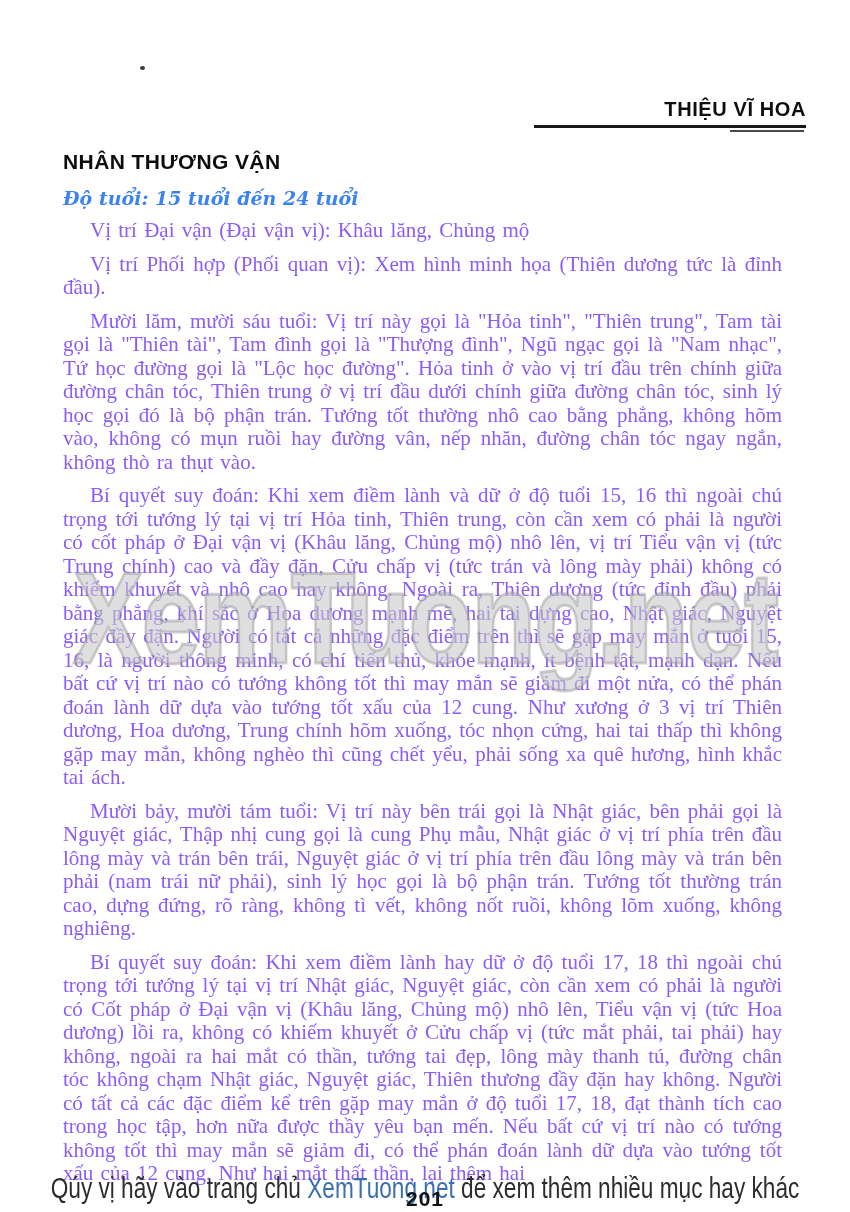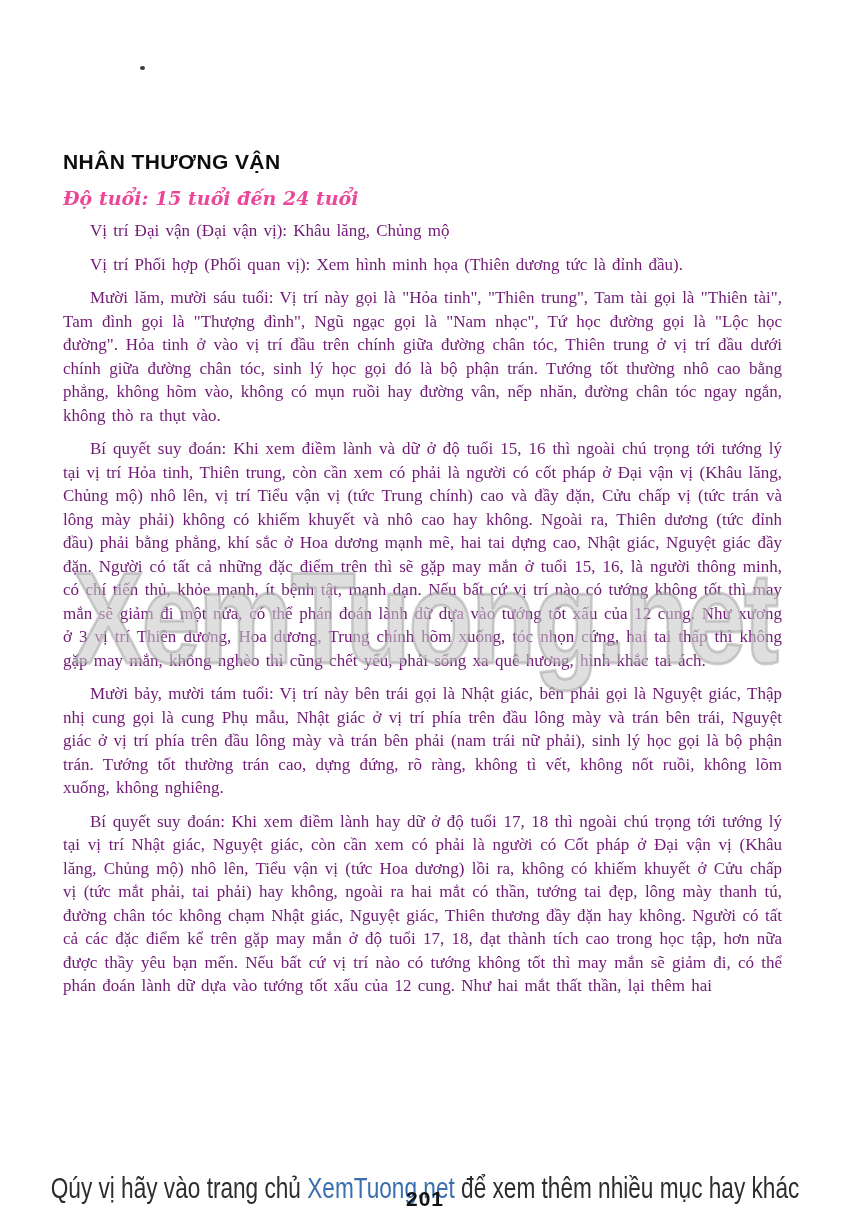--- a/index.html
+++ b/index.html
@@ -53,30 +53,30 @@
     font-size: 21px;
     letter-spacing: 0.4px;
     color: #0d0d0d;
   }
   .age {
     margin: 13px 0 0 0;
     font-family: "DejaVu Serif", serif;
     font-style: italic;
     font-weight: 600;
     font-size: 19px;
-    color: #ec4899;
+    color: #3b82f6;
   }
   .para {
     margin: 10px 4px 0 0;
-    font-size: 17px;
+    font-size: 21px;
     line-height: 23.5px;
     text-align: justify;
     text-indent: 27px;
     word-spacing: 2px;
-    color: #701a75;
+    color: #8b5cf6;
   }
   .para b { font-weight: normal; }
   .watermark {
     position: absolute;
     top: 545px;
     left: 50%;
     transform: translateX(-50%) scaleY(1.22);
     transform-origin: center top;
     font-family: "Liberation Sans", sans-serif;
     font-weight: bold;
@@ -115,20 +115,23 @@
     z-index: 6;
   }
 </style>
 </head>
 <body>
 
 <div class="page">
 
   <div class="speck"></div>
 
+  <div class="header">
+    <span>THIỆU VĨ HOA</span>
+  </div>
 
   <div class="content">
     <h1 class="title">NHÂN THƯƠNG VẬN</h1>
 
     <p class="age">Độ tuổi: 15 tuổi đến 24 tuổi</p>
 
     <p class="para"><b></b><span>Vị trí Đại vận (Đại vận vị): Khâu lăng, Chủng mộ</span></p>
 
 
 

